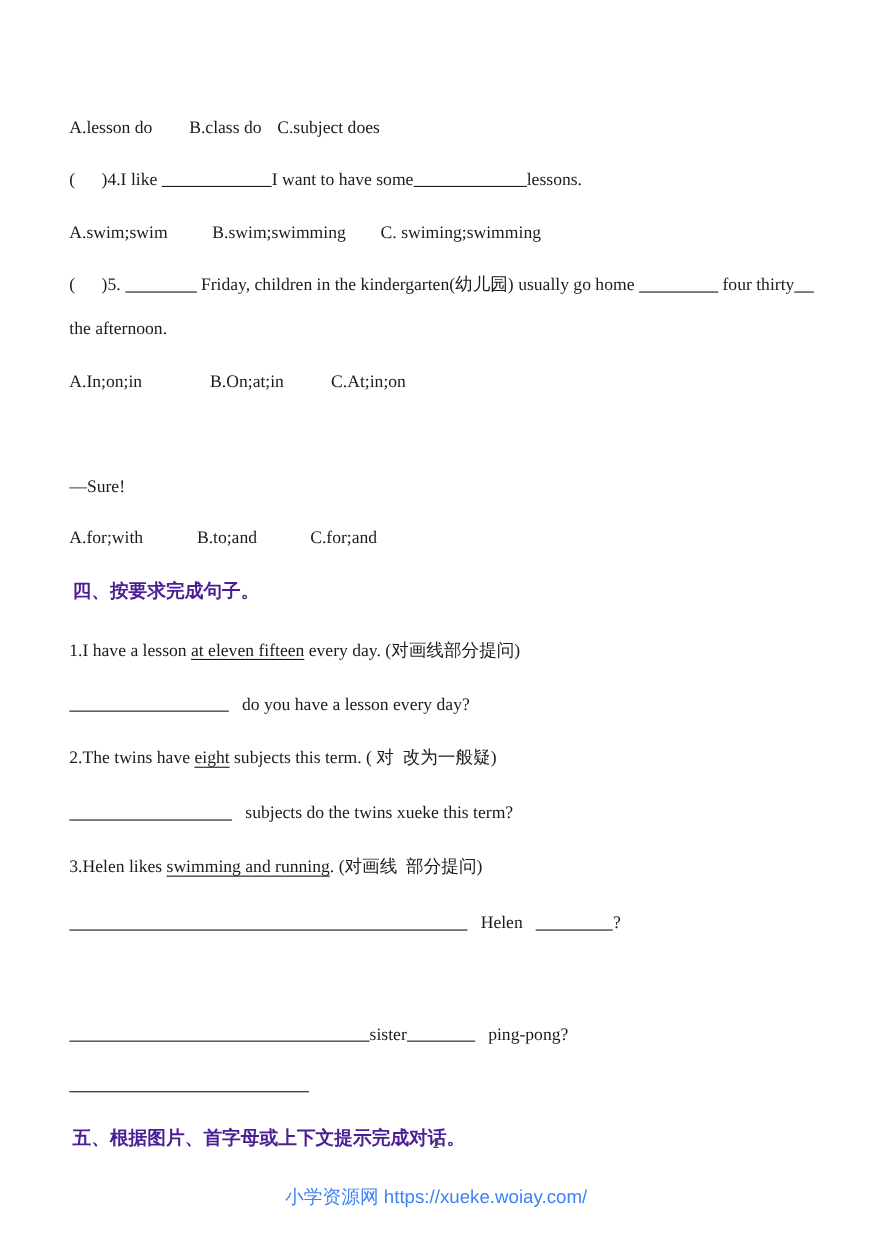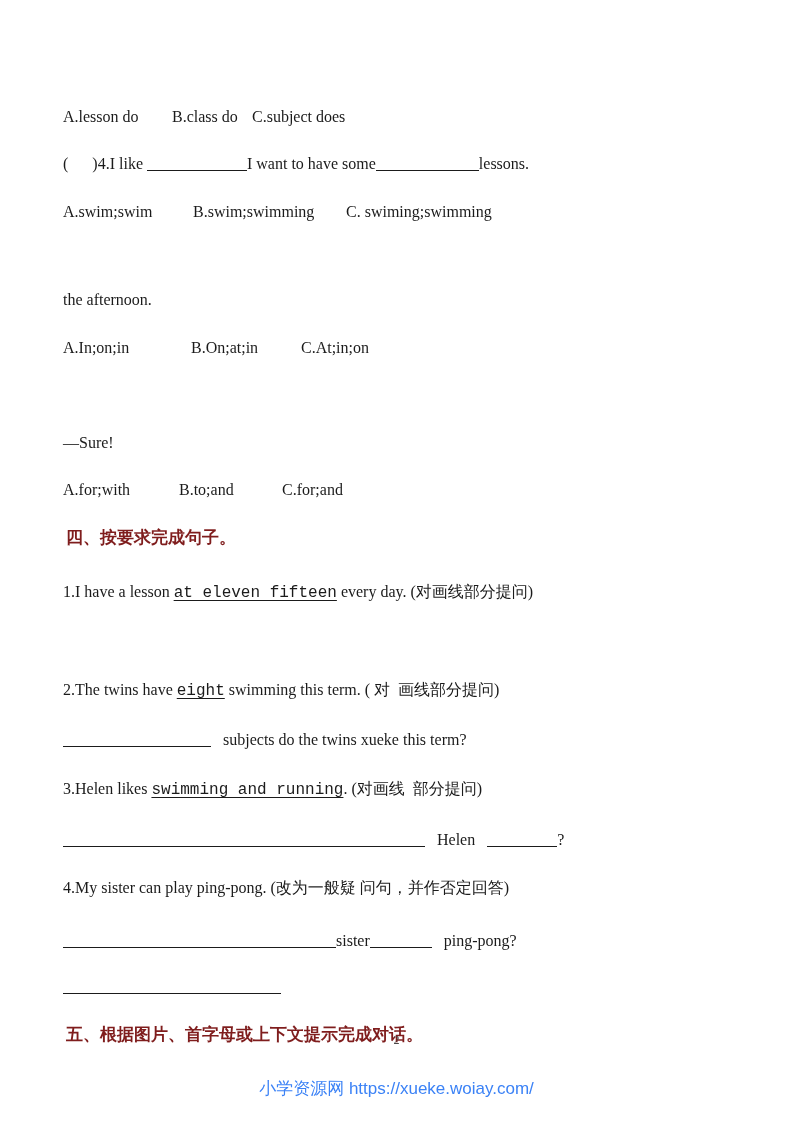--- a/index.html
+++ b/index.html
@@ -21,32 +21,31 @@
     position: absolute;
     left: 47px;
     font-size: 16px;
     line-height: 20px;
     white-space: pre;
   }
   .heading {
     font-family: "Liberation Sans", sans-serif;
     font-weight: bold;
     font-size: 17px;
-    color: #7f1d1d;
+    color: #4c1d95;
   }
   .blank {
     display: inline-block;
     height: 15px;
     border-bottom: 1px solid #1b1b1b;
     vertical-align: -2px;
   }
   .u {
     text-decoration: underline;
     text-underline-offset: 3px;
-    font-family: Liberation Mono, monospace;
   }
   .opt {
     display: inline-block;
   }
   .pagenum {
     position: absolute;
     left: 0;
     width: 793px;
     text-align: center;
     font-size: 12px;
@@ -74,20 +73,23 @@
   </p>
 
   <p class="line" style="top:103px">
     <span>(      )4.I like </span><span class="blank" style="width:100px"></span><span>I want to have some</span><span class="blank" style="width:103px"></span><span>lessons.</span>
   </p>
 
   <p class="line" style="top:151px">
     <span class="opt" style="width:130px">A.swim;swim</span><span class="opt" style="width:153px">B.swim;swimming</span><span class="opt">C. swiming;swimming</span>
   </p>
 
+  <p class="line" style="top:199px">
+    <span>(      )5. </span><span class="blank" style="width:65px"></span><span> Friday, children in the kindergarten(幼儿园) usually go home </span><span class="blank" style="width:72px"></span><span> four thirty</span><span class="blank" style="width:18px"></span>
+  </p>
 
   <p class="line" style="top:287px">
     <span class="opt" style="width:128px">A.In;on;in</span><span class="opt" style="width:110px">B.On;at;in</span><span class="opt">C.At;in;on</span>
   </p>
 
   <p class="line" style="top:239px">
     <span>the afternoon.</span>
   </p>
 
 
@@ -99,38 +101,38 @@
     <span class="opt" style="width:116px">A.for;with</span><span class="opt" style="width:103px">B.to;and</span><span class="opt">C.for;and</span>
   </p>
 
   <p class="line heading" style="top:476px">
     <span>四、按要求完成句子。</span>
   </p>
 
   <p class="line" style="top:531px">
     <span>1.I have a lesson </span><span class="u">at eleven fifteen</span><span> every day. (对画线部分提问)</span>
   </p>
+  <p class="line" style="top:580px">
+    <span class="blank gap-r" style="width:145px"></span><span>do you have a lesson every day?</span>
+  </p>
 
   <p class="line" style="top:629px">
-    <span>2.The twins have </span><span class="u">eight</span><span> swimming this term. ( 对  画线部分提问)</span>
+    <span>2.The twins have </span><span class="u">eight</span><span> subjects this term. ( 对  改为一般疑)</span>
   </p>
   <p class="line" style="top:679px">
     <span class="blank gap-r" style="width:148px"></span><span>subjects do the twins xueke this term?</span>
   </p>
 
   <p class="line" style="top:728px">
     <span>3.Helen likes </span><span class="u">swimming and running</span><span>. (对画线  部分提问)</span>
   </p>
   <p class="line" style="top:779px">
     <span class="blank gap-r" style="width:362px"></span><span class="gap-r">Helen</span><span class="blank" style="width:70px"></span><span>?</span>
   </p>
 
-  <p class="line" style="top:827px">
-    <span>4.My sister can play ping-pong. (改为一般疑 问句，并作否定回答)</span>
-  </p>
   <p class="line" style="top:880px">
     <span class="blank" style="width:273px"></span><span>sister</span><span class="blank" style="width:62px"></span><span class="gap-l">ping-pong?</span>
   </p>
   <p class="line" style="top:926px">
     <span class="blank" style="width:218px"></span>
   </p>
 
   <p class="line heading" style="top:973px">
     <span>五、根据图片、首字母或上下文提示完成对话。</span>
   </p>

